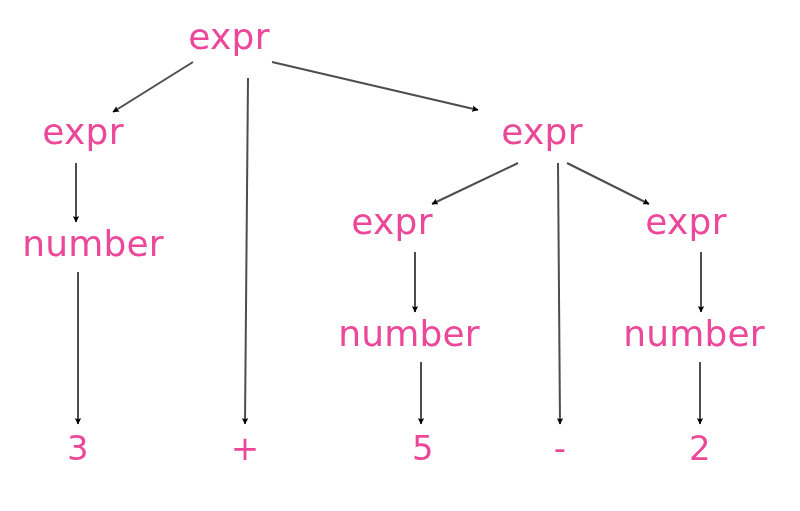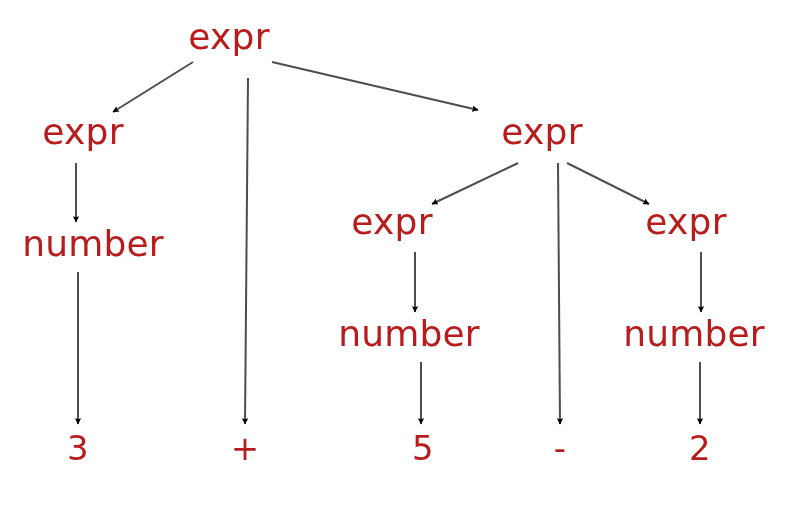--- a/index.html
+++ b/index.html
@@ -20,21 +20,21 @@
     position: absolute;
     left: 0;
     top: 0;
     width: 800px;
     height: 511px;
   }
   .node-label {
     position: absolute;
     transform: translate(-50%, -100%);
     white-space: nowrap;
-    color: #b91c1c;
+    color: #ec4899;
     font-family: "DejaVu Sans", "Liberation Sans", sans-serif;
     line-height: 1;
     letter-spacing: 0.2px;
   }
   .nonterminal {
     font-size: 36px;
     font-weight: 400;
   }
   .terminal {
     font-size: 34px;

